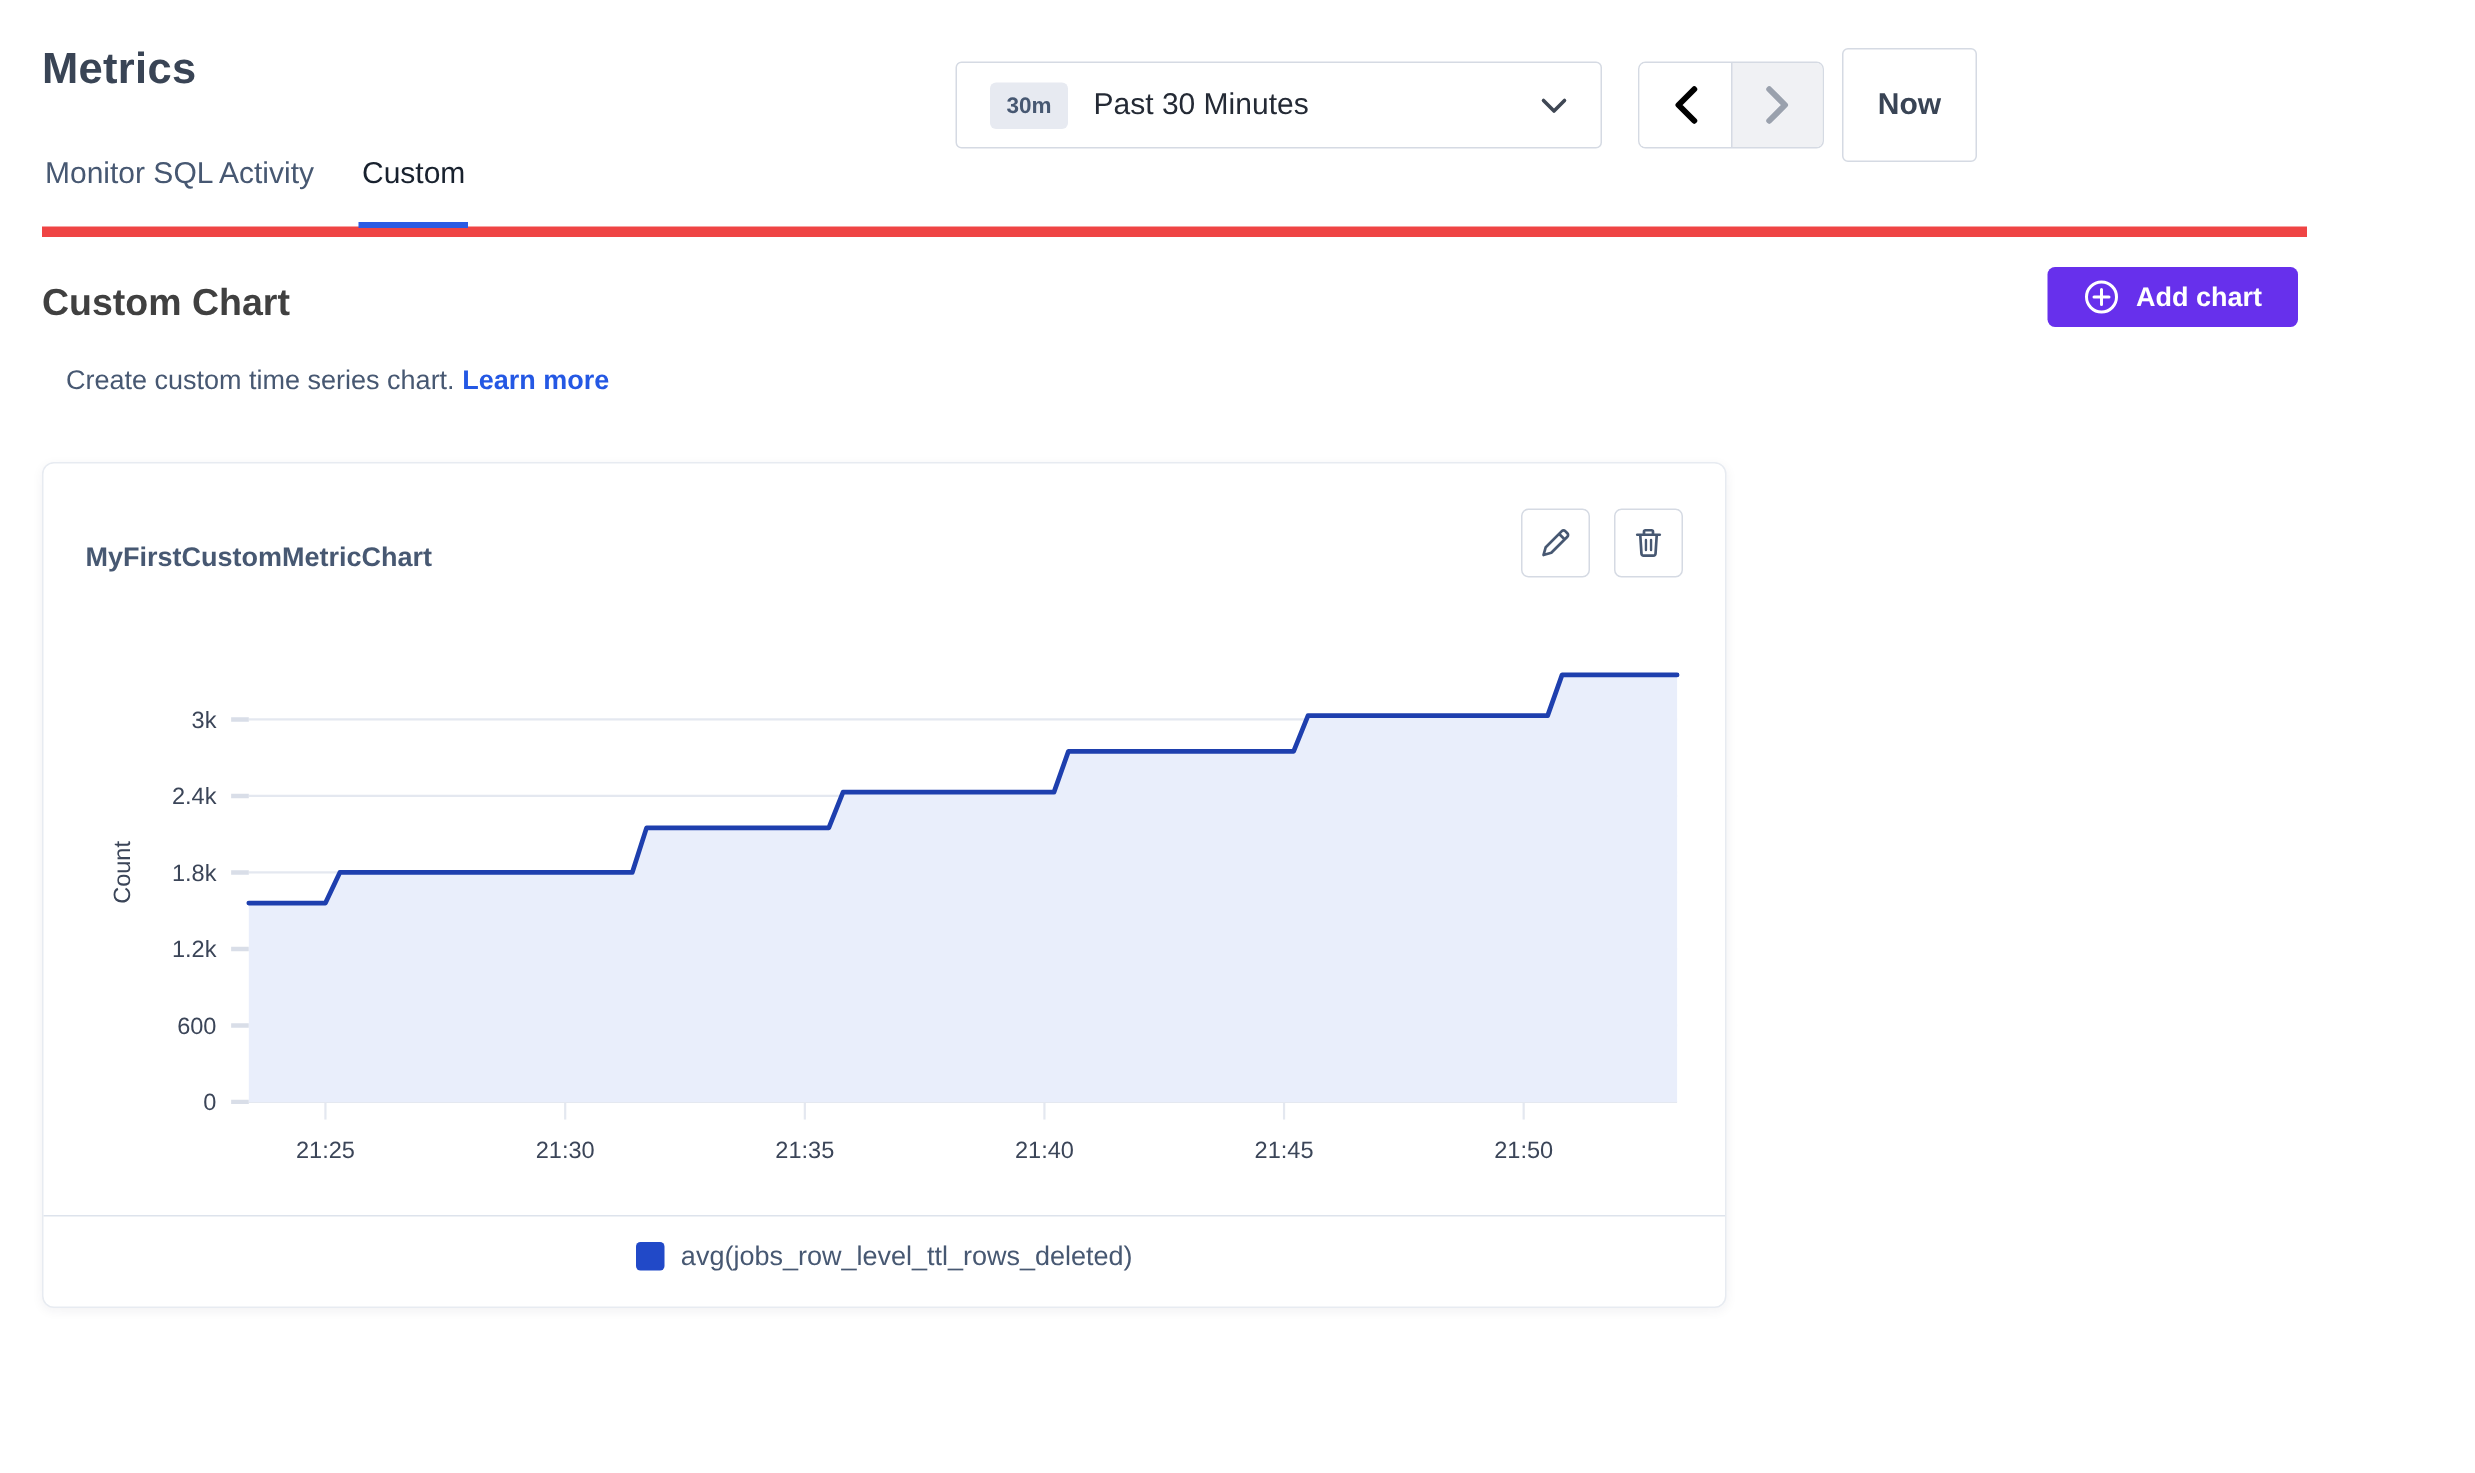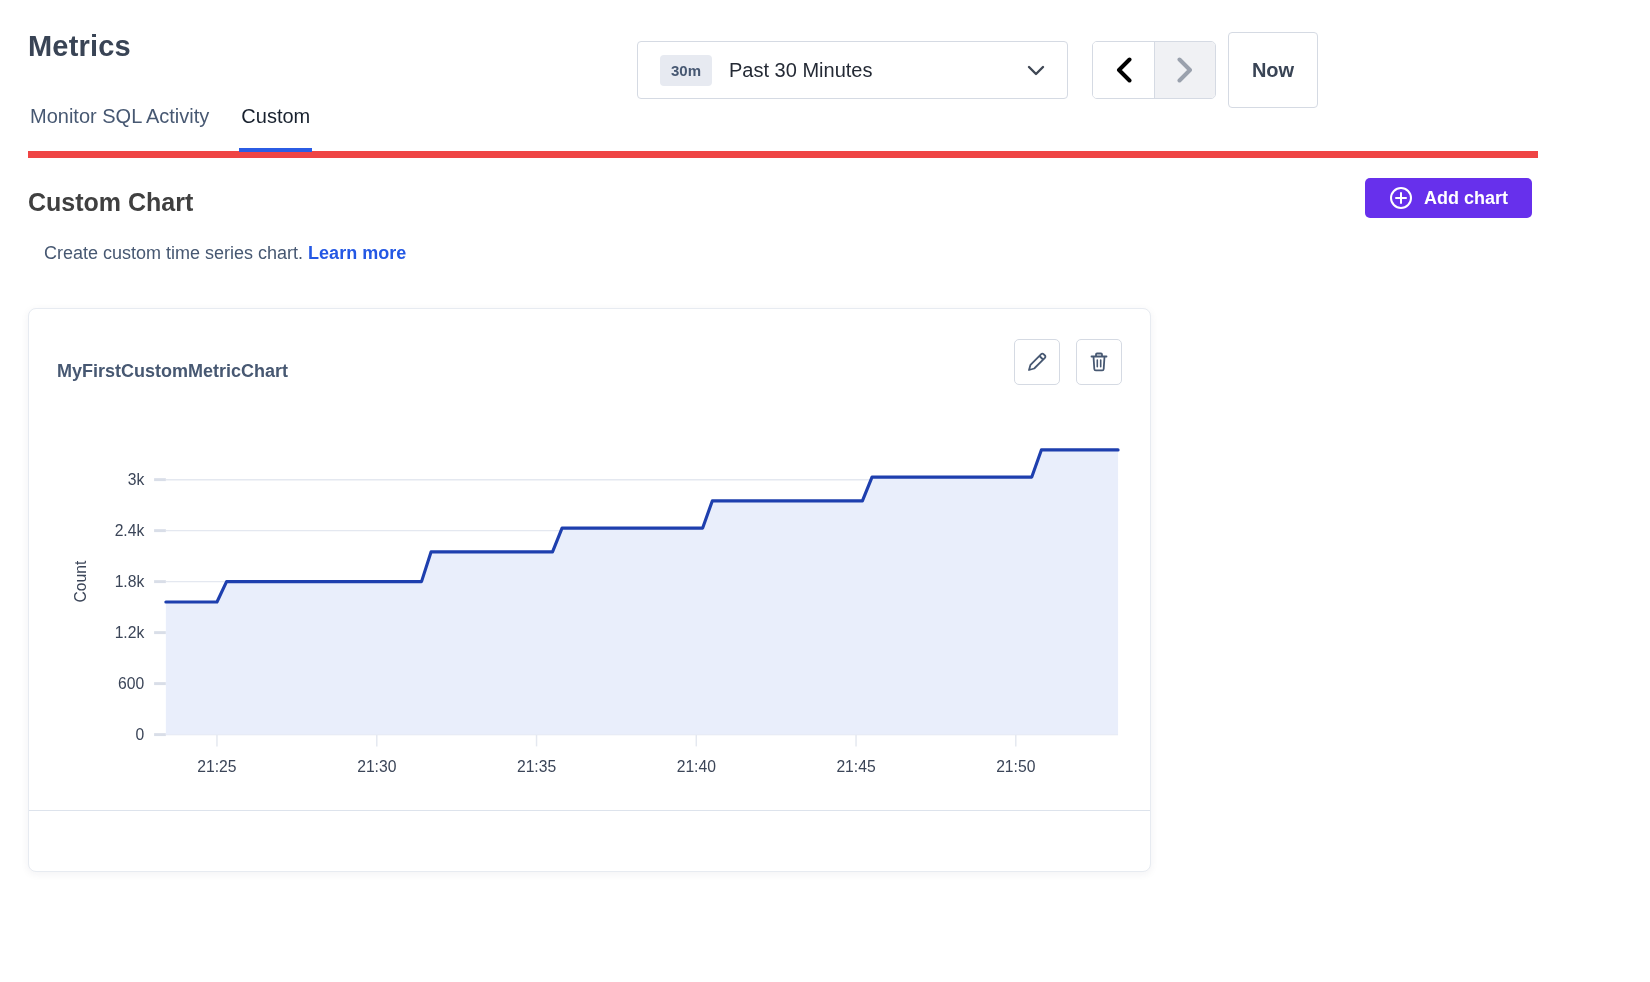--- a/index.html
+++ b/index.html
@@ -226,15 +226,19 @@
           <line x1="977.7" x2="977.7" y1="330" y2="342" stroke="#e4e8f0" stroke-width="1.5"></line>
           <text x="977.7" y="368" text-anchor="middle" font-size="16" fill="#3b4558" font-family="&quot;Liberation Sans&quot;, sans-serif">21:50</text>
           <path d="M 111.0 194.8 L 163.1 194.8 L 172.9 174.0 L 371.7 174.0 L 381.4 143.7 L 505.3 143.7 L 515.0 119.4 L 658.4 119.4 L 668.2 91.7 L 821.3 91.7 L 831.1 67.4 L 994.0 67.4 L 1003.8 39.7 L 1082.0 39.7 L 1082.0 330 L 111.0 330 Z" fill="#e9eefb" stroke="none"></path>
           <path d="M 111.0 194.8 L 163.1 194.8 L 172.9 174.0 L 371.7 174.0 L 381.4 143.7 L 505.3 143.7 L 515.0 119.4 L 658.4 119.4 L 668.2 91.7 L 821.3 91.7 L 831.1 67.4 L 994.0 67.4 L 1003.8 39.7 L 1082.0 39.7" fill="none" stroke="#1e3fae" stroke-width="3.2" stroke-linejoin="round" stroke-linecap="round"></path>
           <text x="0" y="0" text-anchor="middle" font-size="16" fill="#3b4558" font-family="&quot;Liberation Sans&quot;, sans-serif" transform="translate(30 174) rotate(-90)">Count</text>
         </svg>
     </div>
 
     <hr class="card-divider">
 
+    <div class="legend">
+      <span class="legend-swatch" id="legend-swatch" style="background: rgb(33, 73, 200);"></span>
+      <span class="legend-label">avg(jobs_row_level_ttl_rows_deleted)</span>
+    </div>
   </div>
 
 </div>
 
 </body></html>

